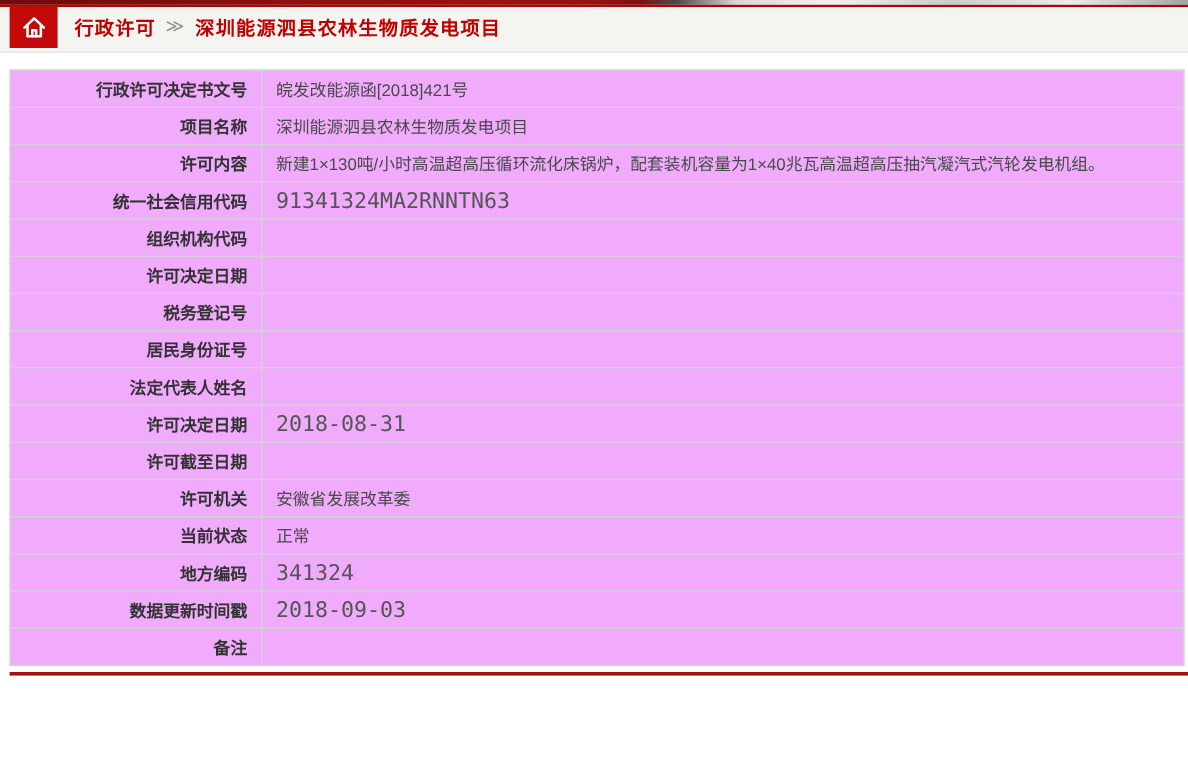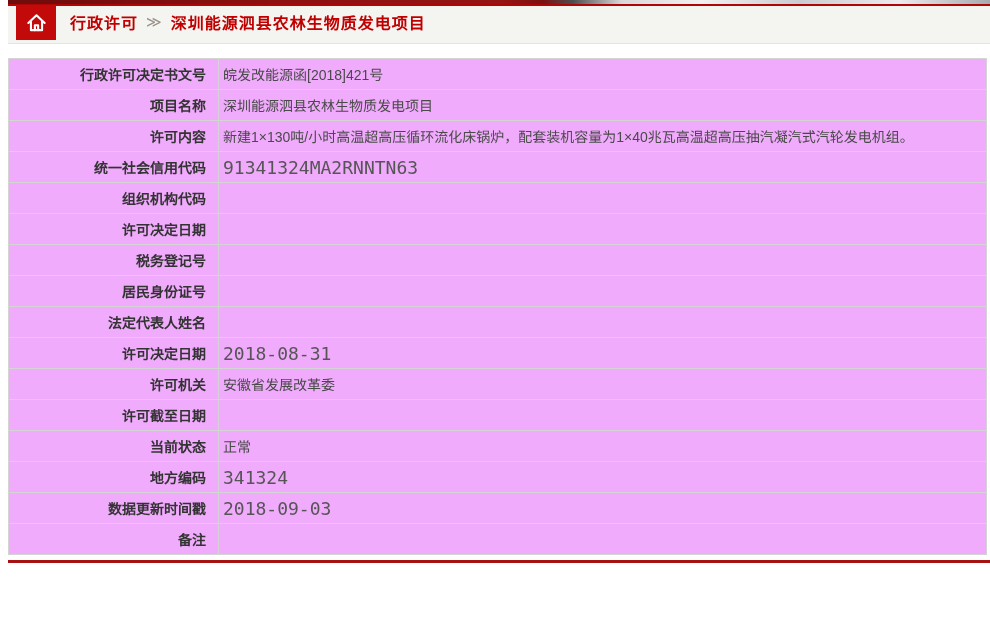--- a/index.html
+++ b/index.html
@@ -10,21 +10,20 @@
     height: 631px;
     overflow: hidden;
     font-family: "Liberation Sans", "DejaVu Sans", sans-serif;
   }
 
   
   .header-area {
     position: relative;
     width: 840px;
     height: 44px;
-    margin-left: 8px;
   }
   .banner-strip {
     position: absolute;
     top: 0; left: 0;
     width: 990px; height: 4px;
     background: linear-gradient(90deg,
       #6e0c0c 0%, #8d1111 28%, #951414 50%, #7c1010 54%,
       #4c4c4e 57%, #d9d9da 62%, #f1f1f2 70%, #c9ccd0 80%,
       #ececee 90%, #9fa3a8 100%);
   }
@@ -95,21 +94,21 @@
   table.license-table th {
     width: 197px;
     text-align: right;
     padding: 0 12px 0 0;
     font-size: 14px;
     font-weight: bold;
     color: #333333;
   }
   table.license-table td {
     text-align: left;
-    padding: 0 8px 0 4px;
+    padding: 0 8px 0 11px;
     font-size: 14px;
     color: #4a4a4a;
   }
   table.license-table td.latin {
     font-family: "DejaVu Sans Mono", "Liberation Mono", monospace;
     font-size: 18px;
     color: #555555;
   }
 
   
@@ -181,28 +180,28 @@
   </tr>
       <tr>
     <th>法定代表人姓名</th>
     <td></td>
   </tr>
       <tr>
     <th>许可决定日期</th>
     <td class="latin">2018-08-31</td>
   </tr>
       <tr>
+    <th>许可截至日期</th>
+    <td></td>
+  </tr>
+      <tr>
     <th>许可机关</th>
     <td>安徽省发展改革委</td>
   </tr>
       <tr>
-    <th>许可截至日期</th>
-    <td></td>
-  </tr>
-      <tr>
     <th>当前状态</th>
     <td>正常</td>
   </tr>
       <tr>
     <th>地方编码</th>
     <td class="latin">341324</td>
   </tr>
       <tr>
     <th>数据更新时间戳</th>
     <td class="latin">2018-09-03</td>

